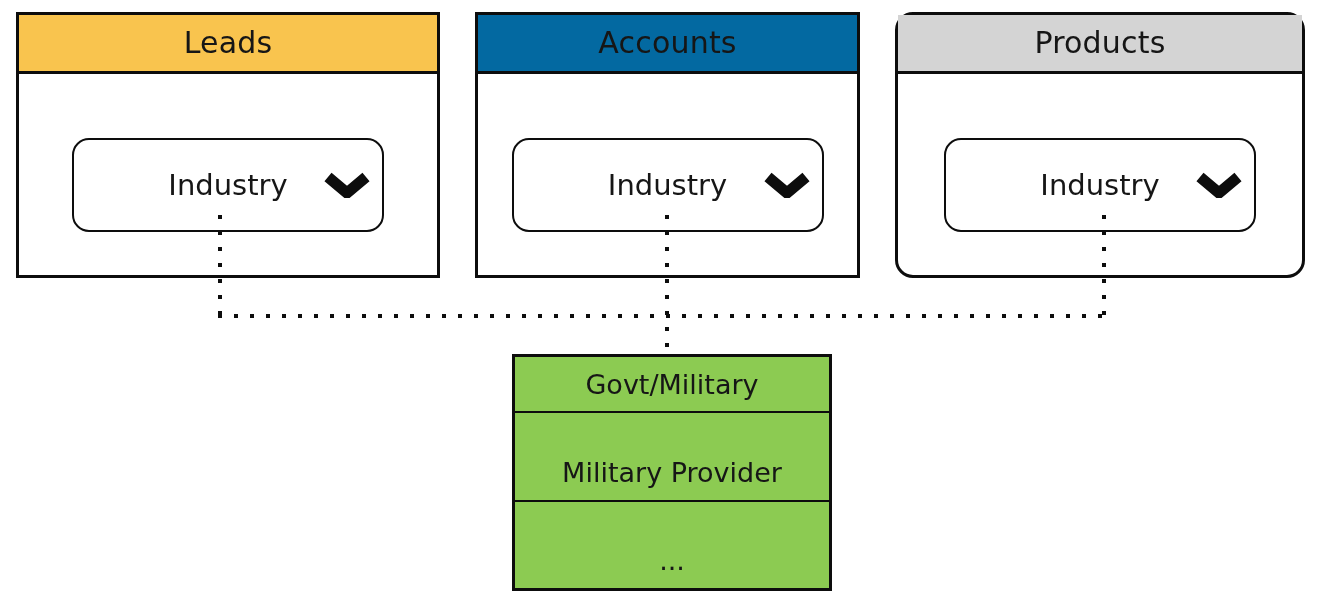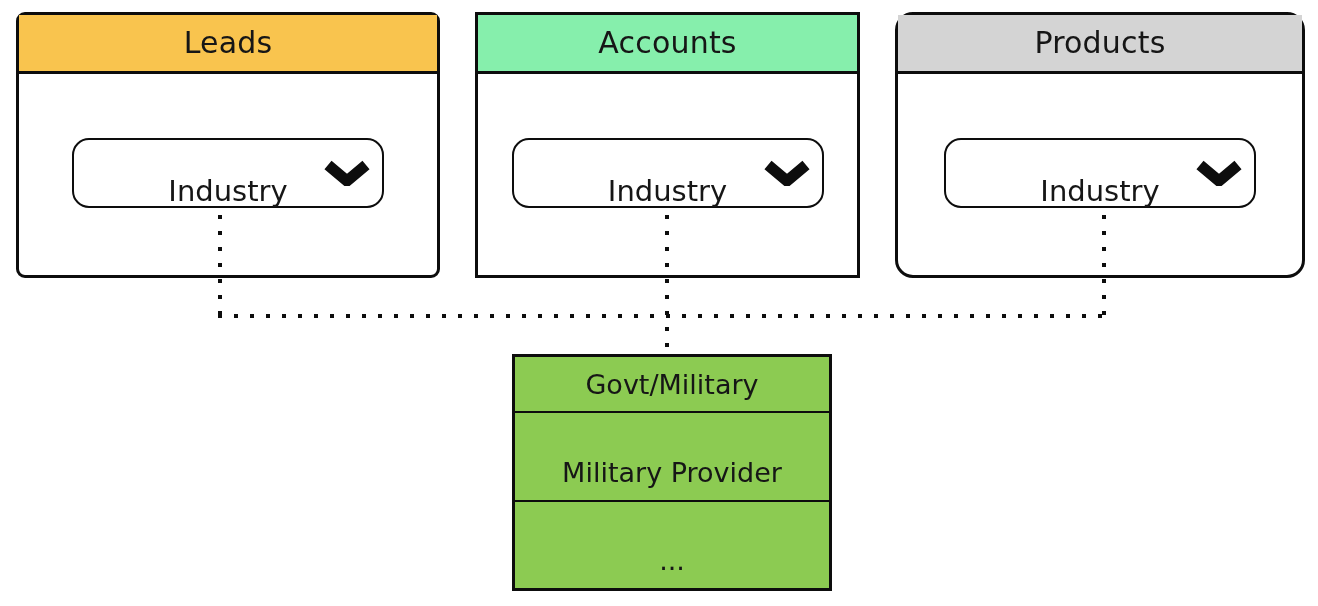--- a/index.html
+++ b/index.html
@@ -8,36 +8,36 @@
     font-family:"DejaVu Sans","Liberation Sans",sans-serif;
     color:#161616;
   }
   .stage{position:absolute;inset:0;}
 
   
   .card{
     position:absolute;top:12px;height:266px;
     background:#ffffff;border:3px solid #0d0d0d;box-sizing:border-box;
   }
-  .card-leads{left:16px;width:424px;border-radius:9px;}
+  .card-leads{left:16px;width:424px;}
   .card-accounts{left:475px;width:385px;}
   .card-products{left:895px;width:410px;border-radius:18px;}
 
   .card-header{
     position:absolute;left:0;right:0;top:0;height:56px;
     border-bottom:3px solid #0d0d0d;
     display:flex;align-items:center;justify-content:center;
     font-size:30px;line-height:1;letter-spacing:0.2px;
   }
 
   .dropdown{
     position:absolute;top:123px;left:50%;transform:translateX(-50%);
-    width:312px;height:70px;box-sizing:border-box;
+    width:312px;height:94px;box-sizing:border-box;
     background:#ffffff;border:2.5px solid #0d0d0d;border-radius:17px;
-    display:flex;align-items:flex-end;justify-content:center;
+    display:flex;align-items:center;justify-content:center;
     cursor:pointer;
   }
   .dropdown-label{font-size:29px;line-height:1;}
   .chevron{
     position:absolute;right:12px;top:50%;transform:translateY(-50%);
     width:46px;height:26px;display:block;
   }
   .chevron svg{display:block;width:46px;height:26px;}
 
   
@@ -78,21 +78,21 @@
       <span class="dropdown-label">Industry</span>
       <span class="chevron">
         <svg viewBox="0 0 46 26" xmlns="http://www.w3.org/2000/svg">
           <polyline points="4,5 23,21 42,5" fill="none" stroke="#0d0d0d" stroke-width="11" stroke-linecap="butt" stroke-linejoin="miter"></polyline>
         </svg>
       </span>
     </div>
   </div>
 
   <div class="card card-accounts">
-    <div class="card-header" style="background-color: #86efac;">Accounts</div>
+    <div class="card-header" style="background-color: #0369a1;">Accounts</div>
     <div class="dropdown">
       <span class="dropdown-label">Industry</span>
       <span class="chevron">
         <svg viewBox="0 0 46 26" xmlns="http://www.w3.org/2000/svg">
           <polyline points="4,5 23,21 42,5" fill="none" stroke="#0d0d0d" stroke-width="11" stroke-linecap="butt" stroke-linejoin="miter"></polyline>
         </svg>
       </span>
     </div>
   </div>
 

